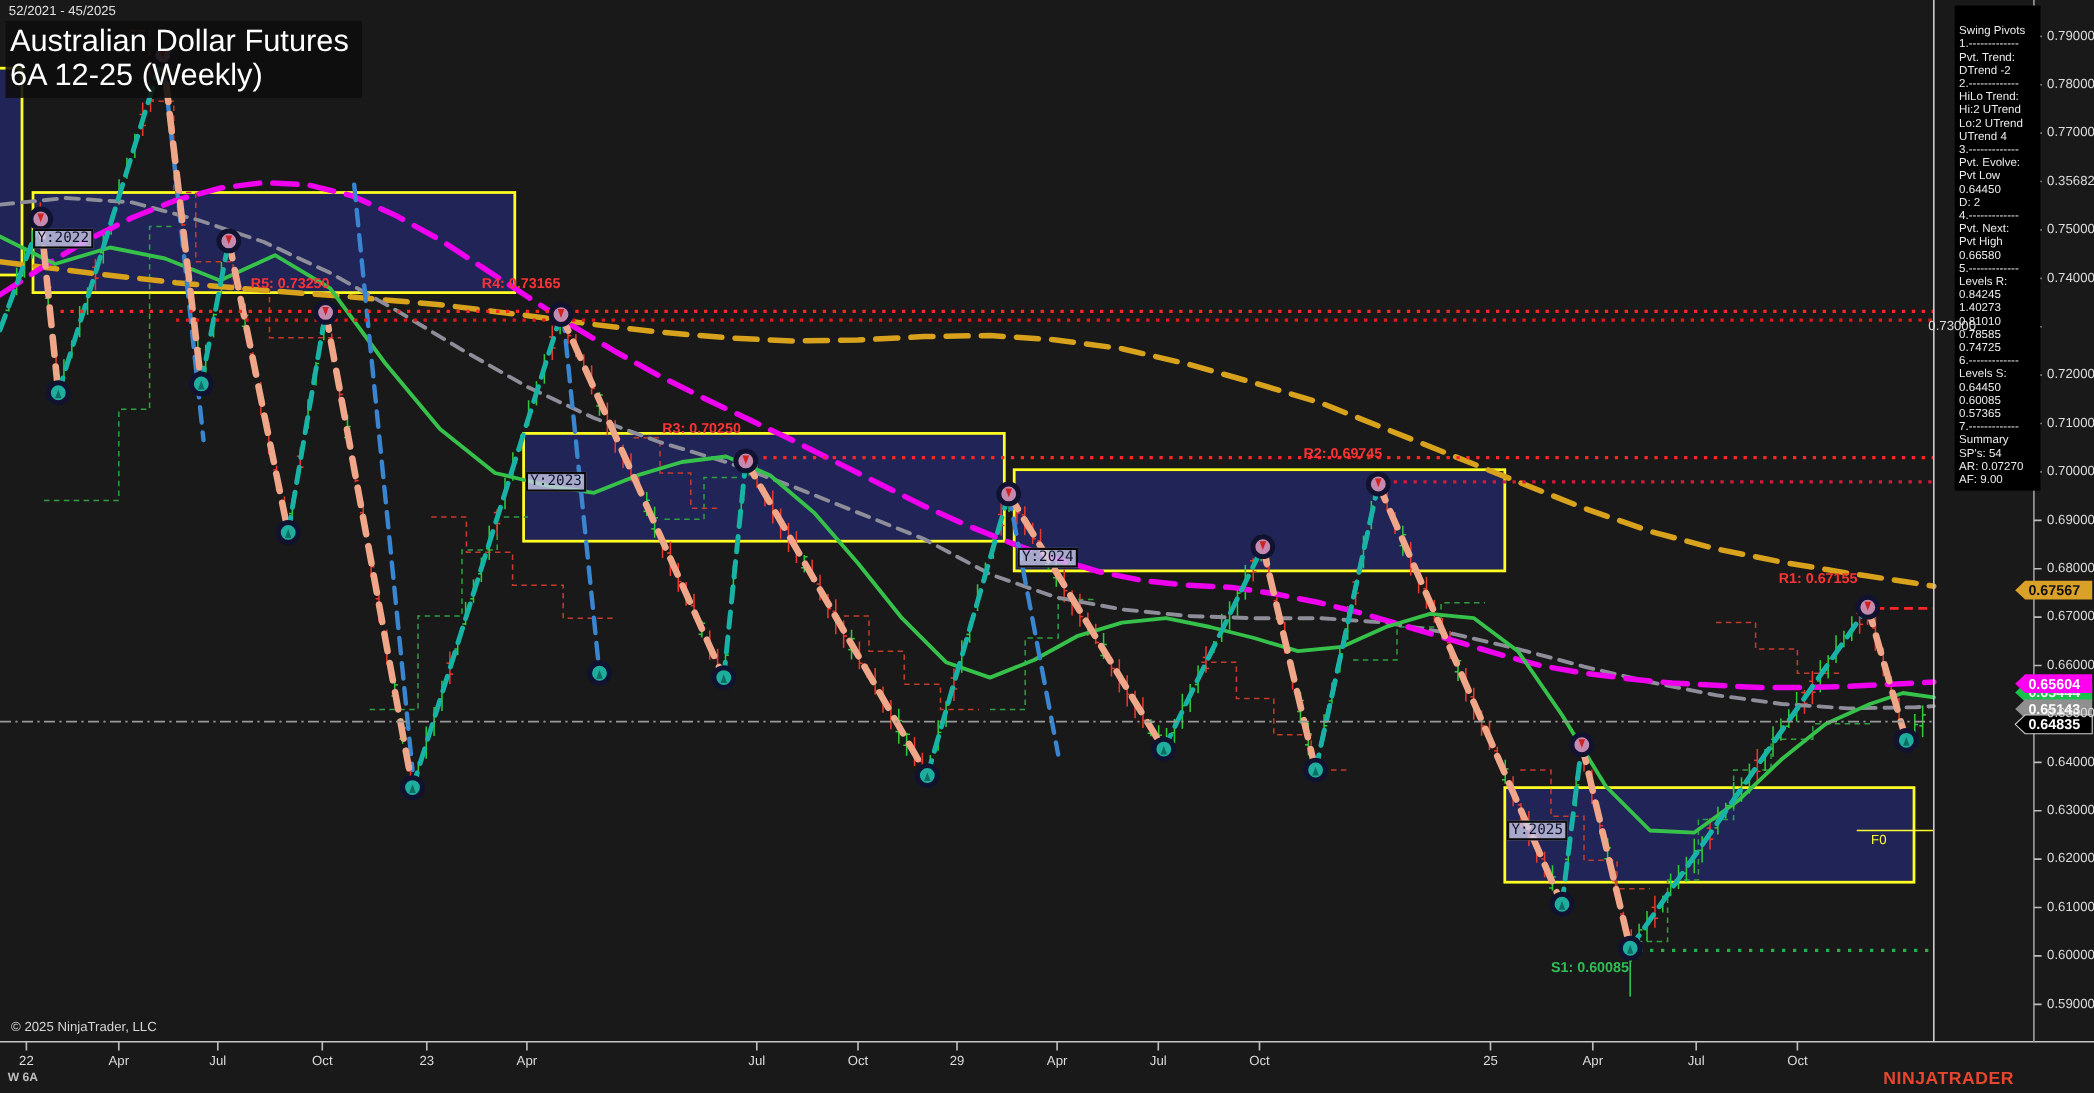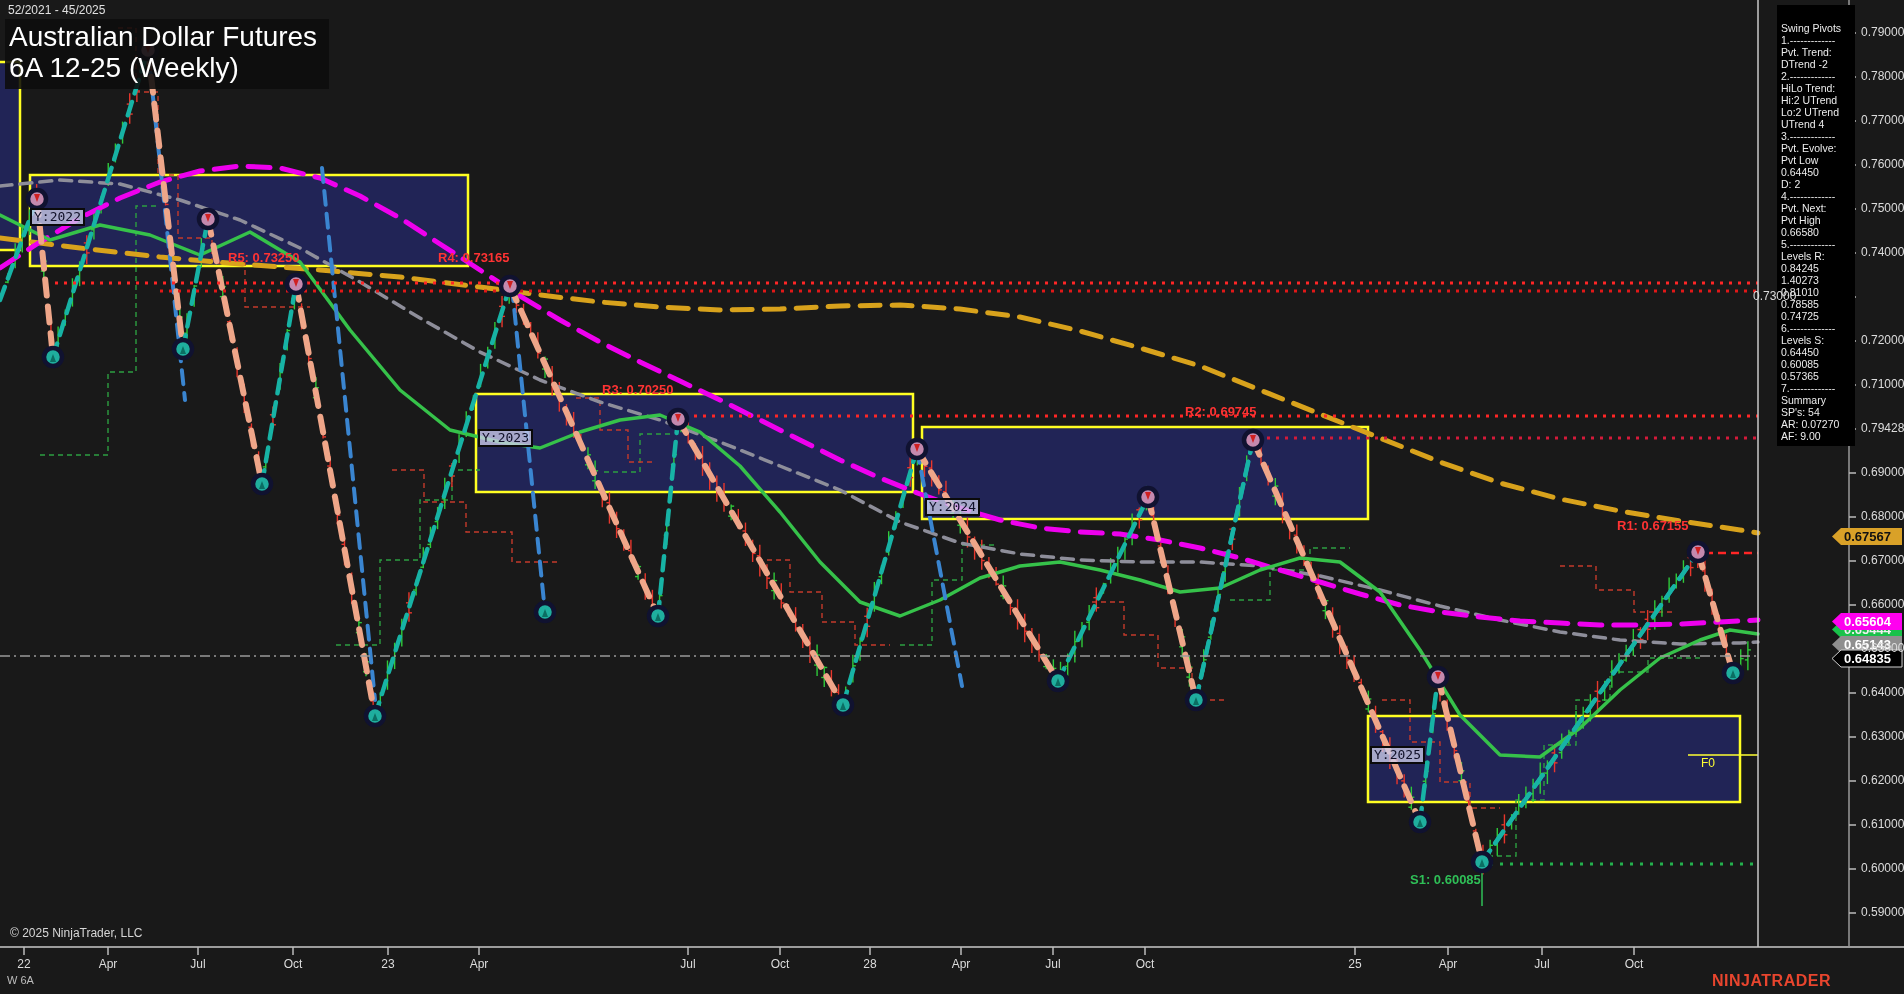--- a/index.html
+++ b/index.html
@@ -5,21 +5,21 @@
   html,body{margin:0;padding:0;background:#191919;width:1904px;height:994px;overflow:hidden;
     font-family:"Liberation Sans",sans-serif;}
   #stage{position:relative;width:1904px;height:994px;background:#191919;}
   svg{position:absolute;left:0;top:0;}
   .range-lbl{position:absolute;left:8px;top:3px;color:#e0e0e0;font-size:12px;}
   .title-box{position:absolute;left:5px;top:19px;background:rgba(12,12,12,0.88);padding:2px 12px 6px 4px;}
   .title-box div{color:#ffffff;font-size:28px;line-height:31px;white-space:nowrap;}
   .panel{position:absolute;left:1777px;top:5px;width:72px;background:#000;padding:17px 2px 4px 4px;}
   .panel div{color:#ececec;font-size:10.5px;line-height:12px;white-space:nowrap;}
   .copyright{position:absolute;left:10px;top:926px;color:#d6d6d6;font-size:12px;}
-  .instrument{position:absolute;left:7px;top:974px;color:#bdbdbd;font-size:11px;}
+  .instrument{position:absolute;left:7px;top:974px;color:#bdbdbd;font-size:11px;font-weight:bold;}
   .brand{position:absolute;left:1712px;top:972px;color:#e8452e;font-size:16px;font-weight:bold;letter-spacing:.5px;}
   .ylabel{position:absolute;color:#dcdcdc;font-size:12px;}
   .xlabel{position:absolute;color:#dcdcdc;font-size:12px;transform:translateX(-50%);}
   .yearchip{position:absolute;background:rgba(205,205,235,0.78);border:2px solid #0a0a0a;color:#101028;
     font-family:"DejaVu Sans Mono",monospace;font-size:13px;line-height:14px;padding:0 2px;}
   .lvl{position:absolute;font-size:13px;white-space:nowrap;font-weight:bold;}
   .f0{position:absolute;color:#ffff33;font-size:12px;}
 </style>
 </head>
 <body>
@@ -1447,47 +1447,47 @@
       <div>AF: 9.00</div>
     </div>
 
 <div class="copyright">© 2025 NinjaTrader, LLC</div>
 <div class="instrument">W 6A</div>
 <div class="brand">NINJATRADER</div>
 
 <div class="ylabel" style="left: 1861px; top: 25px;">0.79000</div>
     <div class="ylabel" style="left: 1861px; top: 69px;">0.78000</div>
     <div class="ylabel" style="left: 1861px; top: 113px;">0.77000</div>
-    <div class="ylabel" style="left: 1861px; top: 157px;">0.76000</div>
+    <div class="ylabel" style="left: 1861px; top: 157px;">0.35682</div>
     <div class="ylabel" style="left: 1861px; top: 201px;">0.75000</div>
     <div class="ylabel" style="left: 1861px; top: 245px;">0.74000</div>
     <div class="ylabel" style="left: 1753px; top: 289px;">0.73000</div>
     <div class="ylabel" style="left: 1861px; top: 333px;">0.72000</div>
     <div class="ylabel" style="left: 1861px; top: 377px;">0.71000</div>
-    <div class="ylabel" style="left: 1861px; top: 421px;">0.79428</div>
+    <div class="ylabel" style="left: 1861px; top: 421px;">0.70000</div>
     <div class="ylabel" style="left: 1861px; top: 465px;">0.69000</div>
     <div class="ylabel" style="left: 1861px; top: 509px;">0.68000</div>
     <div class="ylabel" style="left: 1861px; top: 553px;">0.67000</div>
     <div class="ylabel" style="left: 1861px; top: 597px;">0.66000</div>
     <div class="ylabel" style="left: 1861px; top: 641px;">0.65000</div>
     <div class="ylabel" style="left: 1861px; top: 685px;">0.64000</div>
     <div class="ylabel" style="left: 1861px; top: 729px;">0.63000</div>
     <div class="ylabel" style="left: 1861px; top: 773px;">0.62000</div>
     <div class="ylabel" style="left: 1861px; top: 817px;">0.61000</div>
     <div class="ylabel" style="left: 1861px; top: 861px;">0.60000</div>
     <div class="ylabel" style="left: 1861px; top: 905px;">0.59000</div>
     <div class="xlabel" style="left: 24px; top: 957px;">22</div>
     <div class="xlabel" style="left: 108px; top: 957px;">Apr</div>
     <div class="xlabel" style="left: 198px; top: 957px;">Jul</div>
     <div class="xlabel" style="left: 293px; top: 957px;">Oct</div>
     <div class="xlabel" style="left: 388px; top: 957px; text-align: right;">23</div>
     <div class="xlabel" style="left: 479px; top: 957px;">Apr</div>
     <div class="xlabel" style="left: 688px; top: 957px;">Jul</div>
     <div class="xlabel" style="left: 780px; top: 957px;">Oct</div>
-    <div class="xlabel" style="left: 870px; top: 957px;">28</div>
+    <div class="xlabel" style="left: 870px; top: 957px;">29</div>
     <div class="xlabel" style="left: 961px; top: 957px;">Apr</div>
     <div class="xlabel" style="left: 1053px; top: 957px;">Jul</div>
     <div class="xlabel" style="left: 1145px; top: 957px;">Oct</div>
     <div class="xlabel" style="left: 1355px; top: 957px;">25</div>
     <div class="xlabel" style="left: 1448px; top: 957px;">Apr</div>
     <div class="xlabel" style="left: 1542px; top: 957px;">Jul</div>
     <div class="xlabel" style="left: 1634px; top: 957px;">Oct</div>
     <div class="lvl" style="left: 228px; top: 250px; color: rgb(255, 51, 51);">R5: 0.73250</div>
     <div class="lvl" style="left: 438px; top: 250px; color: rgb(255, 51, 51);">R4: 0.73165</div>
     <div class="lvl" style="left: 602px; top: 382px; color: rgb(255, 51, 51);">R3: 0.70250</div>

